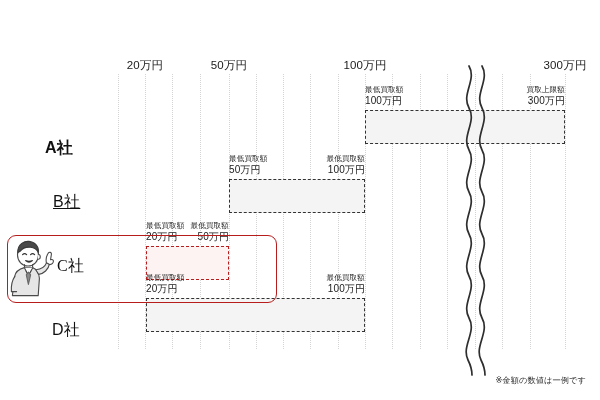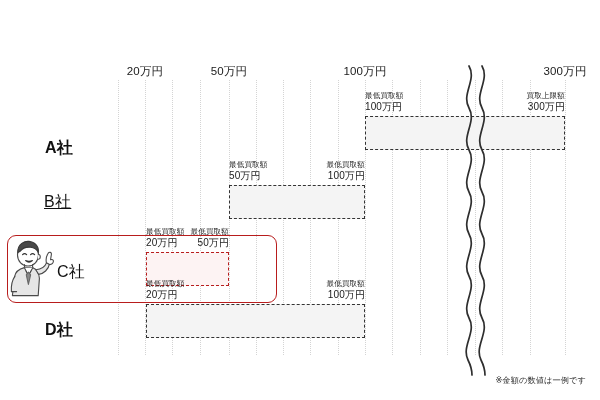--- a/index.html
+++ b/index.html
@@ -30,21 +30,21 @@
     font-weight: 400;
     letter-spacing: 0.6px;
     color: #141414;
     white-space: nowrap;
   }
 
   
   .plot-area {
     position: absolute;
     left: 0;
-    top: 80px;
+    top: 74px;
     width: 484px;
     height: 275px;
   }
 
   
   .gridline {
     position: absolute;
     top: 0;
     width: 0;
     height: 275px;
@@ -215,23 +215,23 @@
         </div>
         <div class="bar-ann right" style="top: 200px; left: 365px;">
           <span class="ann-title">最低買取額</span>
           <span class="ann-value">100万円</span>
         </div>
       </div>
   </div>
 
   <div id="rowlabels-layer">
       <div class="row-label" style="left: 45px; top: 138px; font-weight: bold;">A社</div>
-      <div class="row-label" style="left: 44px; top: 192px; text-decoration: underline;">B社</div>
-      <div class="row-label" style="left: 57px; top: 262px;">C社</div>
-      <div class="row-label" style="left: 45px; top: 320px; font-weight: bold;">D社</div>
+      <div class="row-label" style="left: 53px; top: 192px; text-decoration: underline;">B社</div>
+      <div class="row-label" style="left: 57px; top: 256px; font-family: Liberation Serif, serif;">C社</div>
+      <div class="row-label" style="left: 52px; top: 320px;">D社</div>
     </div>
 
   <div id="highlight-frame" class="highlight-frame" style="left: 7px; top: 235px; width: 270px; height: 68px; border-color: rgb(184, 29, 29);"></div>
 
   <div class="mascot">
     <svg viewBox="0 0 52 62" width="52" height="62" xmlns="http://www.w3.org/2000/svg">
       <g fill="none" stroke="#4a4a4a" stroke-width="1.1" stroke-linejoin="round" stroke-linecap="round">
 
         <ellipse cx="20" cy="17" rx="10.5" ry="11" fill="#ffffff"></ellipse>
 

